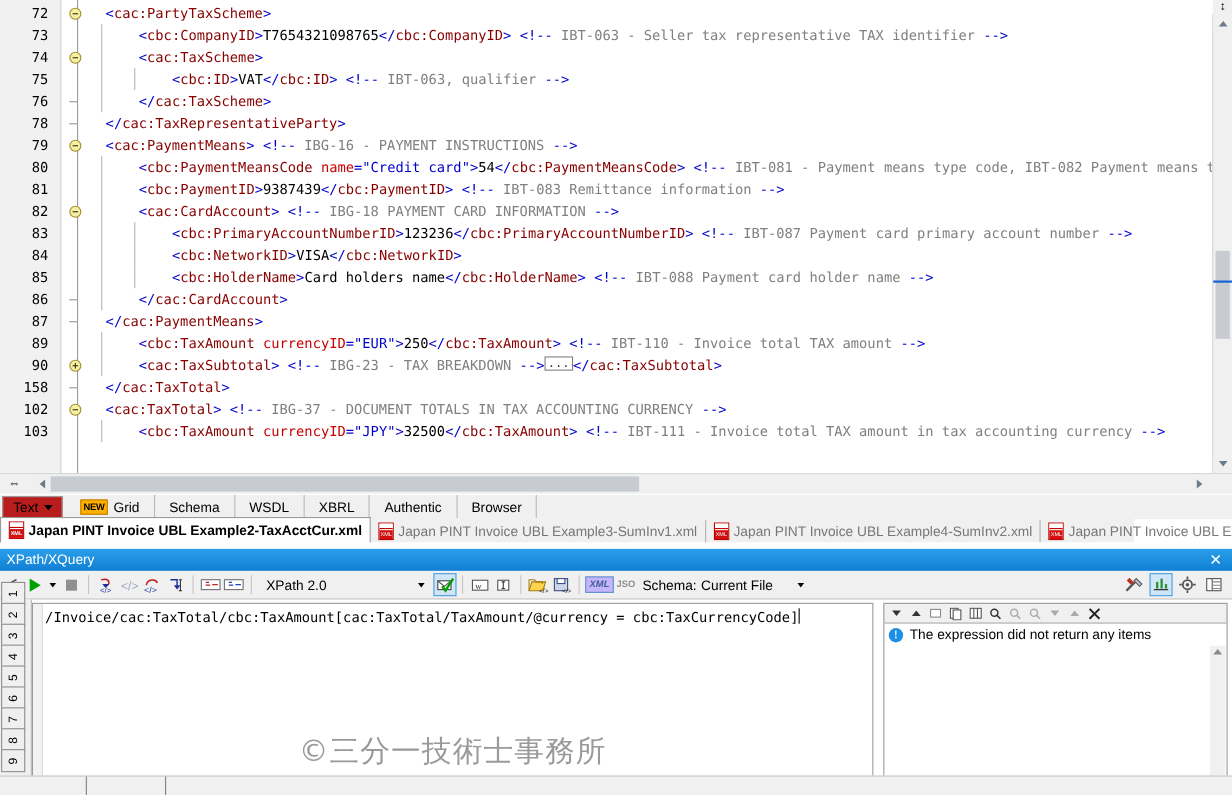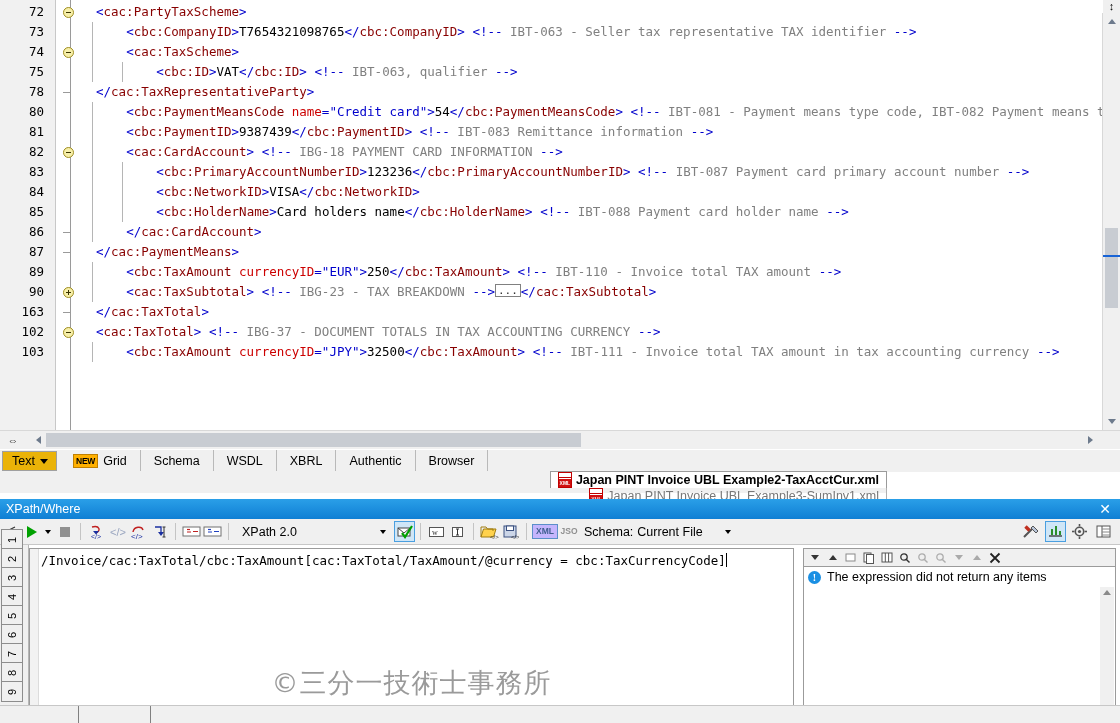--- a/index.html
+++ b/index.html
@@ -110,32 +110,32 @@
   .viewtabs{
     position:absolute;left:0;top:449px;width:1120px;height:22px;
     background:#f0f0f0;border-top:1px solid #fff;
     display:flex;align-items:stretch;
   }
   .vtab{
     display:flex;align-items:center;gap:5px;padding:0 13px;font-size:12.5px;color:#000;
     border-right:1px solid #b9b9b9;
   }
   .vtab.first{
-    border:1px solid #a0a0a0;background:#eab308;padding:0 8px 0 9px;margin:1px 3px 1px 2px;
+    border:1px solid #a0a0a0;background:#b91c1c;padding:0 8px 0 9px;margin:1px 3px 1px 2px;
   }
   .caret-dn{width:0;height:0;border-left:4px solid transparent;border-right:4px solid transparent;border-top:5px solid #000;}
   .badge-new{
     background:#ffb000;color:#000;font-size:8.5px;font-weight:bold;line-height:10px;
     padding:1px 2px;border:1px solid #c08000;letter-spacing:-0.2px;
   }
 
   
   .filetabs{
-    position:absolute;left:0;top:471px;width:887px;height:22px;background:#f0f0f0;
-    display:flex;align-items:flex-end;flex-direction:column;
+    position:absolute;left:0;top:471px;width:1031px;height:22px;background:#f0f0f0;
+    display:flex;align-items:flex-end;
   }
   .ftab{
     display:flex;align-items:center;gap:4px;height:20px;padding:0 7px;
     font-size:12.5px;color:#777;border-right:1px solid #b0b0b0;white-space:nowrap;
   }
   .ftab.active{
     color:#000;font-weight:bold;background:#fff;height:22px;
     border:1px solid #9b9b9b;border-bottom:none;border-right:1px solid #9b9b9b;
   }
   .xmlicon{
@@ -176,21 +176,21 @@
   .mini-caret{width:0;height:0;border-left:3.5px solid transparent;border-right:3.5px solid transparent;border-top:4px solid #000;}
   .ver-combo{
     font-size:12.5px;color:#000;display:flex;align-items:center;
     width:160px;height:21px;padding-left:8px;box-sizing:border-box;
   }
   .ver-combo .mini-caret{margin-left:auto;margin-right:8px;}
   .where-lbl{font-size:12.5px;color:#000;margin:0 4px 0 4px;}
   .where-val{font-size:12.5px;color:#000;display:flex;align-items:center;gap:22px;}
   .xmlbtn{
     font-size:8.5px;font-weight:bold;color:#3f5f8f;background:#c4b5fd;border:1px solid #5b8fc9;
-    padding:2px 3px;line-height:9px;
+    padding:2px 3px;line-height:9px;font-style:italic;
   }
   .jsobtn{font-size:8.5px;font-weight:bold;color:#909090;padding:2px 3px;line-height:9px;}
   .tb-right{margin-left:auto;display:flex;align-items:center;gap:3px;padding-right:6px;}
 
   
   .vtabs{
     position:absolute;left:0;top:545px;width:28px;height:178px;background:#f0f0f0;
     border-right:1px solid #b6b6b6;
   }
   .vtab-n{
@@ -257,32 +257,34 @@
     <div class="code-area">
       <div class="gutter-num"></div>
       <div class="gutter-fold">
         <div class="fold-line"></div>
       </div>
       <div class="rows" id="code-rows">
           <div class="row"><span class="lnum">72</span><span class="foldbox"></span><span class="code" style="left: 96px;"><span class="tg">&lt;</span><span class="el">cac:PartyTaxScheme</span><span class="tg">&gt;</span></span></div>
           <div class="row"><span class="lnum">73</span><span class="vline" style="left: 92px;"></span><span class="code" style="left: 126.16px;"><span class="tg">&lt;</span><span class="el">cbc:CompanyID</span><span class="tg">&gt;</span><span class="tx">T7654321098765</span><span class="tg">&lt;/</span><span class="el">cbc:CompanyID</span><span class="tg">&gt;</span> <span class="cmp">&lt;!--</span><span class="cm"> IBT-063 - Seller tax representative TAX identifier </span><span class="cmp">--&gt;</span></span></div>
           <div class="row"><span class="lnum">74</span><span class="foldbox"></span><span class="vline" style="left: 92px;"></span><span class="code" style="left: 126.16px;"><span class="tg">&lt;</span><span class="el">cac:TaxScheme</span><span class="tg">&gt;</span></span></div>
           <div class="row"><span class="lnum">75</span><span class="vline" style="left: 92px;"></span><span class="vline" style="left: 122.16px;"></span><span class="code" style="left: 156.32px;"><span class="tg">&lt;</span><span class="el">cbc:ID</span><span class="tg">&gt;</span><span class="tx">VAT</span><span class="tg">&lt;/</span><span class="el">cbc:ID</span><span class="tg">&gt;</span> <span class="cmp">&lt;!--</span><span class="cm"> IBT-063, qualifier </span><span class="cmp">--&gt;</span></span></div>
+          <div class="row"><span class="lnum">76</span><span class="tick"></span><span class="vline" style="left: 92px;"></span><span class="code" style="left: 126.16px;"><span class="tg">&lt;/</span><span class="el">cac:TaxScheme</span><span class="tg">&gt;</span></span></div>
           <div class="row"><span class="lnum">78</span><span class="tick"></span><span class="code" style="left: 96px;"><span class="tg">&lt;/</span><span class="el">cac:TaxRepresentativeParty</span><span class="tg">&gt;</span></span></div>
+          <div class="row"><span class="lnum">79</span><span class="foldbox"></span><span class="code" style="left: 96px;"><span class="tg">&lt;</span><span class="el">cac:PaymentMeans</span><span class="tg">&gt;</span> <span class="cmp">&lt;!--</span><span class="cm"> IBG-16 - PAYMENT INSTRUCTIONS </span><span class="cmp">--&gt;</span></span></div>
           <div class="row"><span class="lnum">80</span><span class="vline" style="left: 92px;"></span><span class="code" style="left: 126.16px;"><span class="tg">&lt;</span><span class="el">cbc:PaymentMeansCode</span> <span class="at">name</span><span class="tg">=</span><span class="av">"Credit card"</span><span class="tg">&gt;</span><span class="tx">54</span><span class="tg">&lt;/</span><span class="el">cbc:PaymentMeansCode</span><span class="tg">&gt;</span> <span class="cmp">&lt;!--</span><span class="cm"> IBT-081 - Payment means type code, IBT-082 Payment means text </span></span></div>
           <div class="row"><span class="lnum">81</span><span class="vline" style="left: 92px;"></span><span class="code" style="left: 126.16px;"><span class="tg">&lt;</span><span class="el">cbc:PaymentID</span><span class="tg">&gt;</span><span class="tx">9387439</span><span class="tg">&lt;/</span><span class="el">cbc:PaymentID</span><span class="tg">&gt;</span> <span class="cmp">&lt;!--</span><span class="cm"> IBT-083 Remittance information </span><span class="cmp">--&gt;</span></span></div>
           <div class="row"><span class="lnum">82</span><span class="foldbox"></span><span class="vline" style="left: 92px;"></span><span class="code" style="left: 126.16px;"><span class="tg">&lt;</span><span class="el">cac:CardAccount</span><span class="tg">&gt;</span> <span class="cmp">&lt;!--</span><span class="cm"> IBG-18 PAYMENT CARD INFORMATION </span><span class="cmp">--&gt;</span></span></div>
           <div class="row"><span class="lnum">83</span><span class="vline" style="left: 92px;"></span><span class="vline" style="left: 122.16px;"></span><span class="code" style="left: 156.32px;"><span class="tg">&lt;</span><span class="el">cbc:PrimaryAccountNumberID</span><span class="tg">&gt;</span><span class="tx">123236</span><span class="tg">&lt;/</span><span class="el">cbc:PrimaryAccountNumberID</span><span class="tg">&gt;</span> <span class="cmp">&lt;!--</span><span class="cm"> IBT-087 Payment card primary account number </span><span class="cmp">--&gt;</span></span></div>
           <div class="row"><span class="lnum">84</span><span class="vline" style="left: 92px;"></span><span class="vline" style="left: 122.16px;"></span><span class="code" style="left: 156.32px;"><span class="tg">&lt;</span><span class="el">cbc:NetworkID</span><span class="tg">&gt;</span><span class="tx">VISA</span><span class="tg">&lt;/</span><span class="el">cbc:NetworkID</span><span class="tg">&gt;</span></span></div>
           <div class="row"><span class="lnum">85</span><span class="vline" style="left: 92px;"></span><span class="vline" style="left: 122.16px;"></span><span class="code" style="left: 156.32px;"><span class="tg">&lt;</span><span class="el">cbc:HolderName</span><span class="tg">&gt;</span><span class="tx">Card holders name</span><span class="tg">&lt;/</span><span class="el">cbc:HolderName</span><span class="tg">&gt;</span> <span class="cmp">&lt;!--</span><span class="cm"> IBT-088 Payment card holder name </span><span class="cmp">--&gt;</span></span></div>
           <div class="row"><span class="lnum">86</span><span class="tick"></span><span class="vline" style="left: 92px;"></span><span class="code" style="left: 126.16px;"><span class="tg">&lt;/</span><span class="el">cac:CardAccount</span><span class="tg">&gt;</span></span></div>
           <div class="row"><span class="lnum">87</span><span class="tick"></span><span class="code" style="left: 96px;"><span class="tg">&lt;/</span><span class="el">cac:PaymentMeans</span><span class="tg">&gt;</span></span></div>
           <div class="row"><span class="lnum">89</span><span class="vline" style="left: 92px;"></span><span class="code" style="left: 126.16px;"><span class="tg">&lt;</span><span class="el">cbc:TaxAmount</span> <span class="at">currencyID</span><span class="tg">=</span><span class="av">"EUR"</span><span class="tg">&gt;</span><span class="tx">250</span><span class="tg">&lt;/</span><span class="el">cbc:TaxAmount</span><span class="tg">&gt;</span> <span class="cmp">&lt;!--</span><span class="cm"> IBT-110 - Invoice total TAX amount </span><span class="cmp">--&gt;</span></span></div>
           <div class="row"><span class="lnum">90</span><span class="foldbox plus"></span><span class="vline" style="left: 92px;"></span><span class="code" style="left: 126.16px;"><span class="tg">&lt;</span><span class="el">cac:TaxSubtotal</span><span class="tg">&gt;</span> <span class="cmp">&lt;!--</span><span class="cm"> IBG-23 - TAX BREAKDOWN </span><span class="cmp">--&gt;</span><span class="ellip">...</span><span class="tg">&lt;/</span><span class="el">cac:TaxSubtotal</span><span class="tg">&gt;</span></span></div>
-          <div class="row"><span class="lnum">163</span><span class="tick"></span><span class="code" style="left: 96px;"><span class="tg">&lt;/</span><span class="el">cac:TaxTotal</span><span class="tg">&gt;</span></span></div>
+          <div class="row"><span class="lnum">158</span><span class="tick"></span><span class="code" style="left: 96px;"><span class="tg">&lt;/</span><span class="el">cac:TaxTotal</span><span class="tg">&gt;</span></span></div>
           <div class="row"><span class="lnum">102</span><span class="foldbox"></span><span class="code" style="left: 96px;"><span class="tg">&lt;</span><span class="el">cac:TaxTotal</span><span class="tg">&gt;</span> <span class="cmp">&lt;!--</span><span class="cm"> IBG-37 - DOCUMENT TOTALS IN TAX ACCOUNTING CURRENCY </span><span class="cmp">--&gt;</span></span></div>
           <div class="row"><span class="lnum">103</span><span class="vline" style="left: 92px;"></span><span class="code" style="left: 126.16px;"><span class="tg">&lt;</span><span class="el">cbc:TaxAmount</span> <span class="at">currencyID</span><span class="tg">=</span><span class="av">"JPY"</span><span class="tg">&gt;</span><span class="tx">32500</span><span class="tg">&lt;/</span><span class="el">cbc:TaxAmount</span><span class="tg">&gt;</span> <span class="cmp">&lt;!--</span><span class="cm"> IBT-111 - Invoice total TAX amount in tax accounting currency </span><span class="cmp">--&gt;</span></span></div>
         </div>
     </div>
 
     <div class="vscroll">
       <div class="vsb-arrow up">
           <div class="tri up"></div>
         </div>
       <div class="vsb-thumb"></div>
@@ -344,21 +346,21 @@
         <span class="xmlicon"></span>
         <span>Japan PINT Invoice UBL Example4-SumInv2.xml</span>
       </div>
       <div class="ftab">
         <span class="xmlicon"></span>
         <span>Japan PINT Invoice UBL Example5-Allo</span>
       </div>
   </div>
 
   <div class="xp-title">
-    <span>XPath/Where</span>
+    <span>XPath/XQuery</span>
     <span class="xp-close">✕</span>
   </div>
 
   <div class="xp-toolbar">
     <div class="tbi">
       <svg width="17" height="15" viewBox="0 0 17 15">
           <path d="M13 3 L4 7.5 L13 12" fill="none" stroke="#333" stroke-width="1.2"></path>
           <path d="M4 7.5 L9 7.5" stroke="#333" stroke-width="1.2"></path>
         </svg>
     </div>

